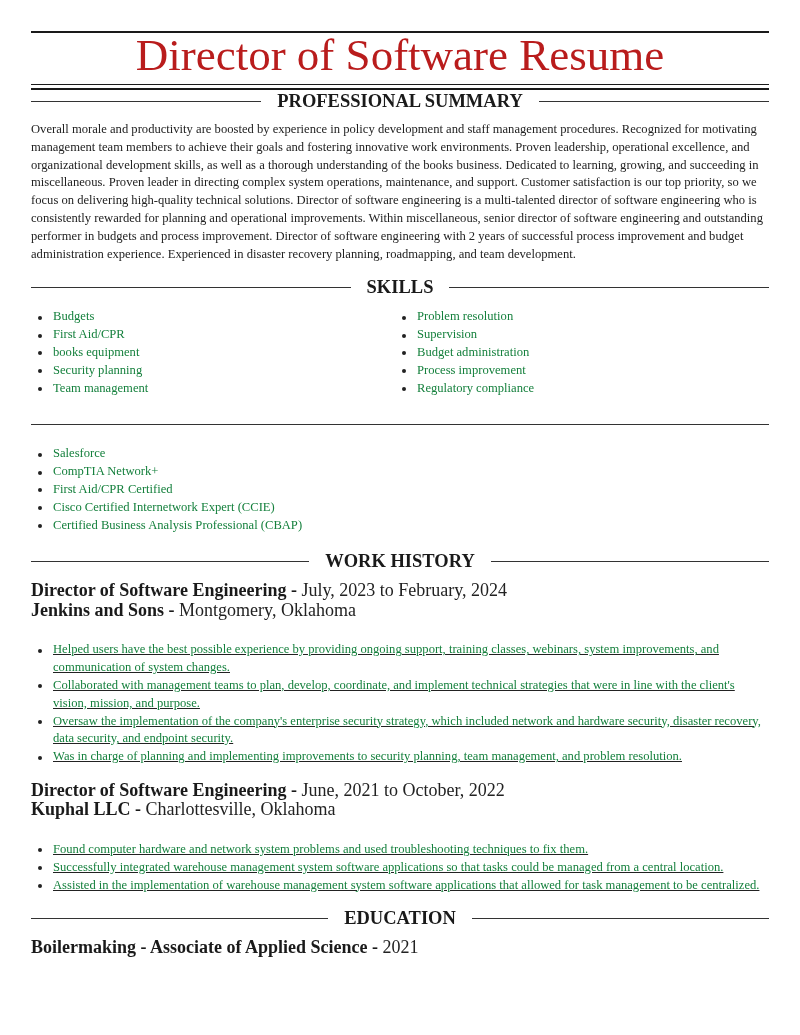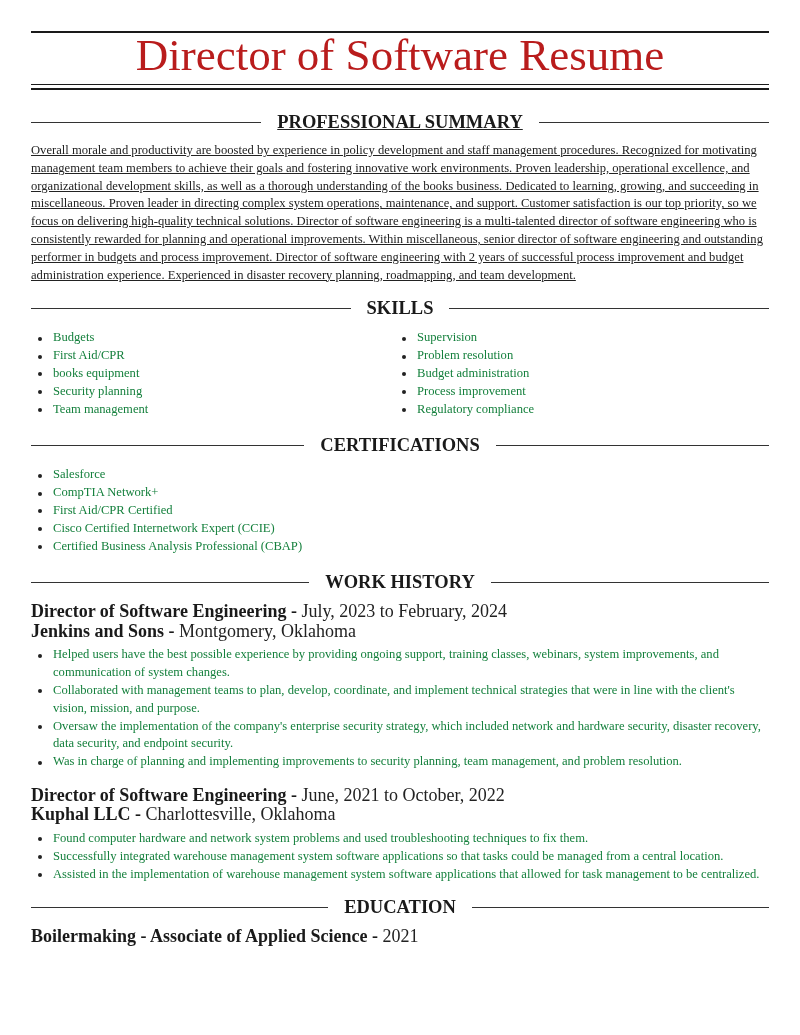--- a/index.html
+++ b/index.html
@@ -71,36 +71,36 @@
     }
     .skills-grid { display: flex; margin-top: 10px; }
     .skills-grid ul { width: 364px; }
     .cert-list { margin-top: 10px; }
     .job-line {
       font-size: 18px;
       line-height: 19.5px;
       color: #222;
     }
     .job-line b { font-weight: bold; color: #1a1a1a; }
-    .job-bullets { margin-top: 5px; }
+    .job-bullets { margin-top: 21px; text-decoration: underline; }
     .job { margin-top: 9px; }
     .job + .job { margin-top: 15px; }
   </style>
 </head>
 <body>
 
 <div class="page">
   <div class="rule-top"></div>
   <h1 class="title">Director of Software Resume</h1>
   <div class="rule-double">
     <div class="thin"></div>
     <div class="thick"></div>
   </div>
 
-  <section style="margin-top:21px;text-decoration:underline;">
+  <section style="">
     <div class="section-head">
       <div class="line"></div>
       <h2 class="label">Professional Summary</h2>
       <div class="line"></div>
     </div>
     <p class="summary">Overall morale and productivity are boosted by experience in policy development and staff management procedures. Recognized for motivating management team members to achieve their goals and fostering innovative work environments. Proven leadership, operational excellence, and organizational development skills, as well as a thorough understanding of the books business. Dedicated to learning, growing, and succeeding in miscellaneous. Proven leader in directing complex system operations, maintenance, and support. Customer satisfaction is our top priority, so we focus on delivering high-quality technical solutions. Director of software engineering is a multi-talented director of software engineering who is consistently rewarded for planning and operational improvements. Within miscellaneous, senior director of software engineering and outstanding performer in budgets and process improvement. Director of software engineering with 2 years of successful process improvement and budget administration experience. Experienced in disaster recovery planning, roadmapping, and team development.</p>
   </section>
 
   <section style="margin-top:13px;">
     <div class="section-head">
@@ -110,33 +110,32 @@
     </div>
     <div class="skills-grid">
       <ul class="bullets">
         <li>Budgets</li>
         <li>First Aid/CPR</li>
         <li>books equipment</li>
         <li>Security planning</li>
         <li>Team management</li>
       </ul>
       <ul class="bullets">
+        <li>Problem resolution</li>
         <li>Supervision</li>
-        <li>Problem resolution</li>
         <li>Budget administration</li>
         <li>Process improvement</li>
         <li>Regulatory compliance</li>
       </ul>
     </div>
   </section>
 
   <section style="margin-top:16px;">
     <div class="section-head">
       <div class="line"></div>
-      <h2 class="label">Certifications</h2>
       <div class="line"></div>
     </div>
     <ul class="bullets cert-list">
       <li>Salesforce</li>
       <li>CompTIA Network+</li>
       <li>First Aid/CPR Certified</li>
       <li>Cisco Certified Internetwork Expert (CCIE)</li>
       <li>Certified Business Analysis Professional (CBAP)</li>
     </ul>
   </section>

